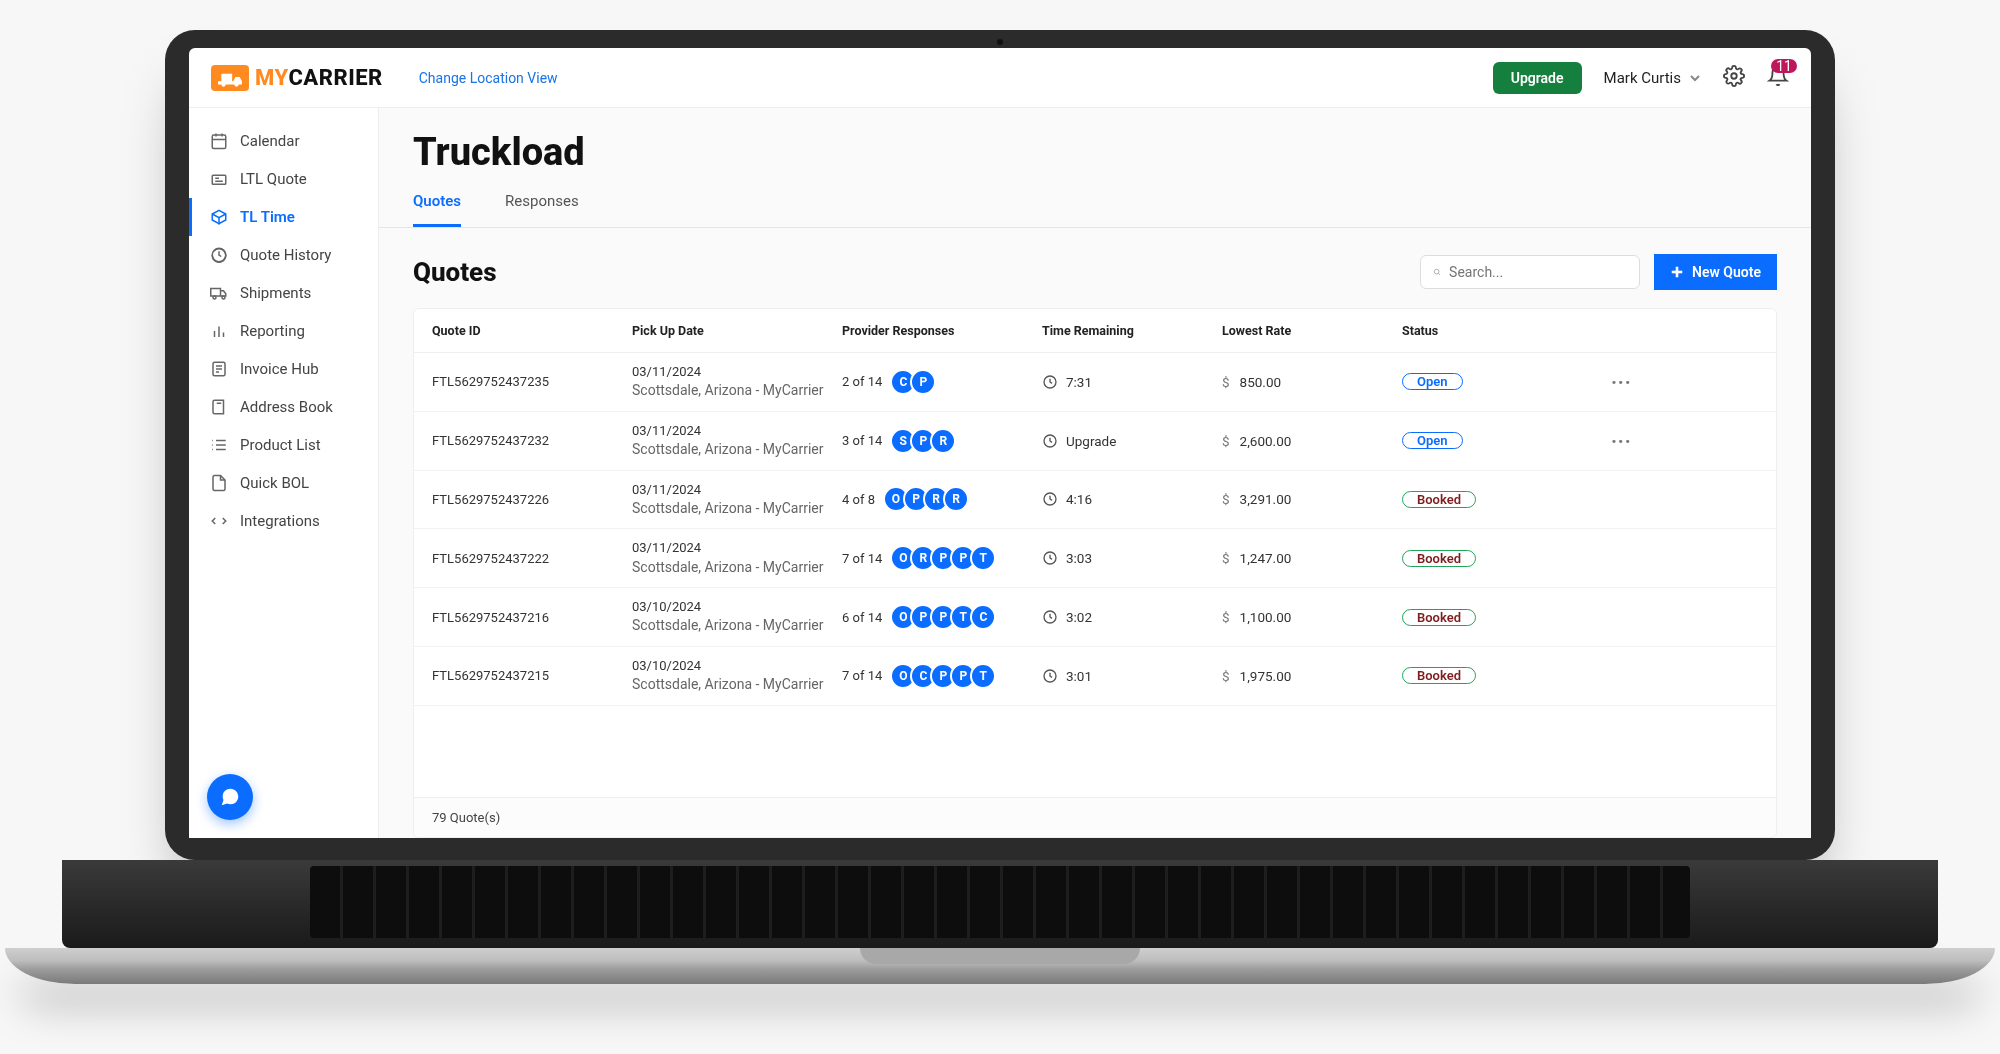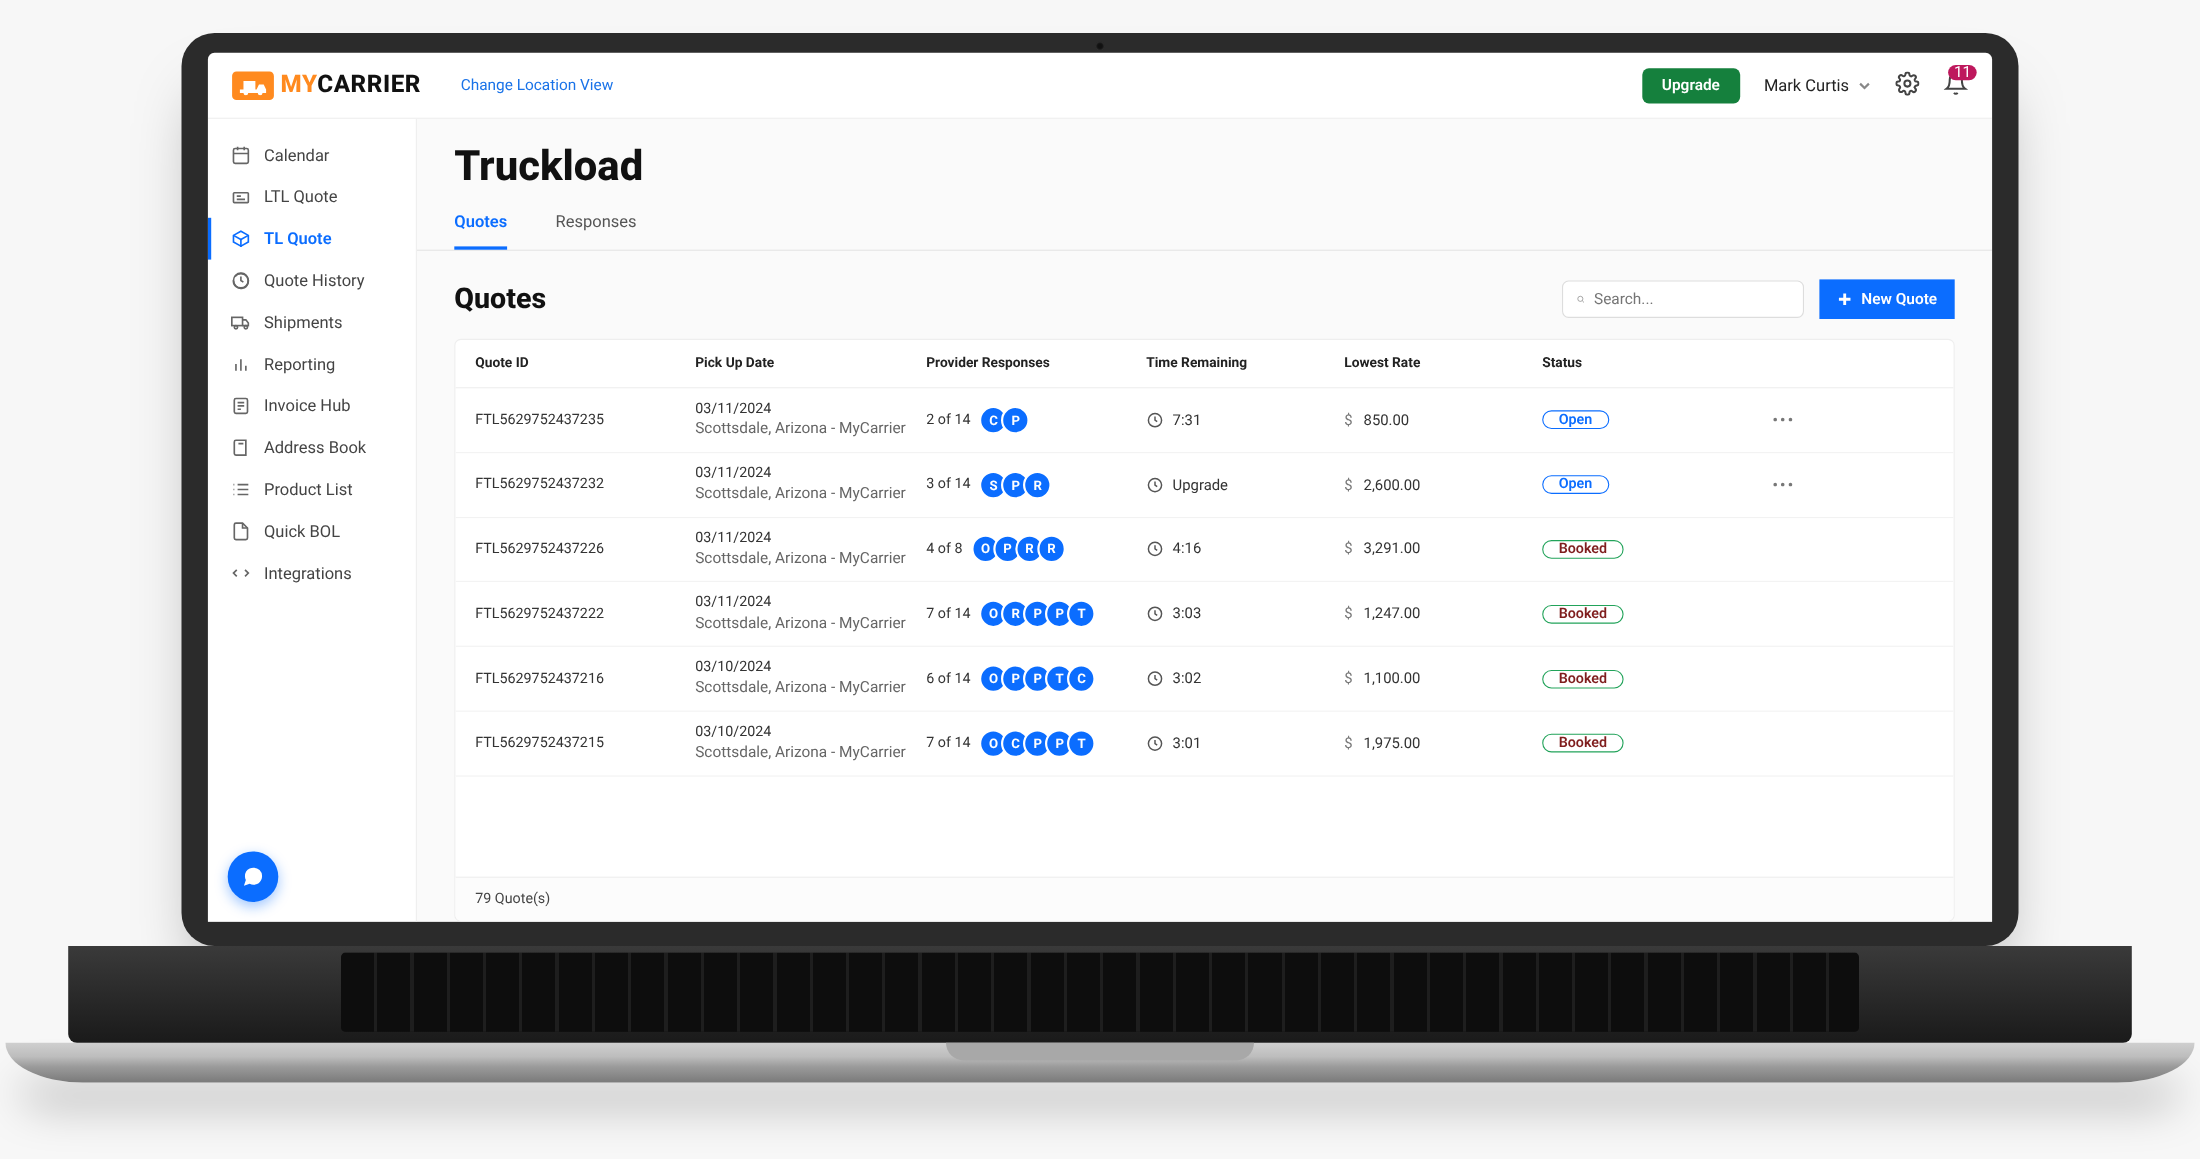--- a/index.html
+++ b/index.html
@@ -140,21 +140,21 @@
                 <line x1="7" y1="15" x2="17" y2="15"></line>
               </svg>
               <span>LTL Quote</span>
             </div>
             <div class="nav-item active">
               <svg viewBox="0 0 24 24">
                 <path d="M21 16V8l-9-5-9 5v8l9 5 9-5z"></path>
                 <path d="M3 8l9 5 9-5"></path>
                 <line x1="12" y1="22" x2="12" y2="13"></line>
               </svg>
-              <span>TL Quote</span>
+              <span>TL Time</span>
             </div>
             <div class="nav-item">
               <svg viewBox="0 0 24 24">
                 <circle cx="12" cy="12" r="9"></circle>
                 <polyline points="12 7 12 12 15 14"></polyline>
                 <path d="M3 12a9 9 0 1 0 2-5"></path>
               </svg>
               <span>Quote History</span>
             </div>
             <div class="nav-item">

